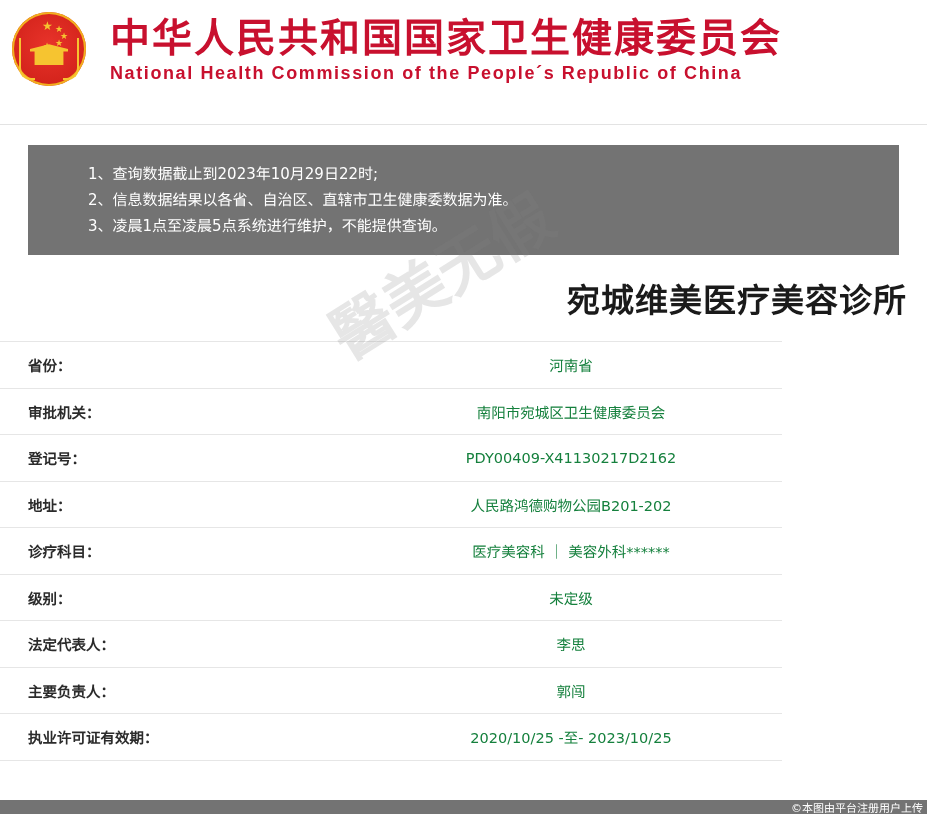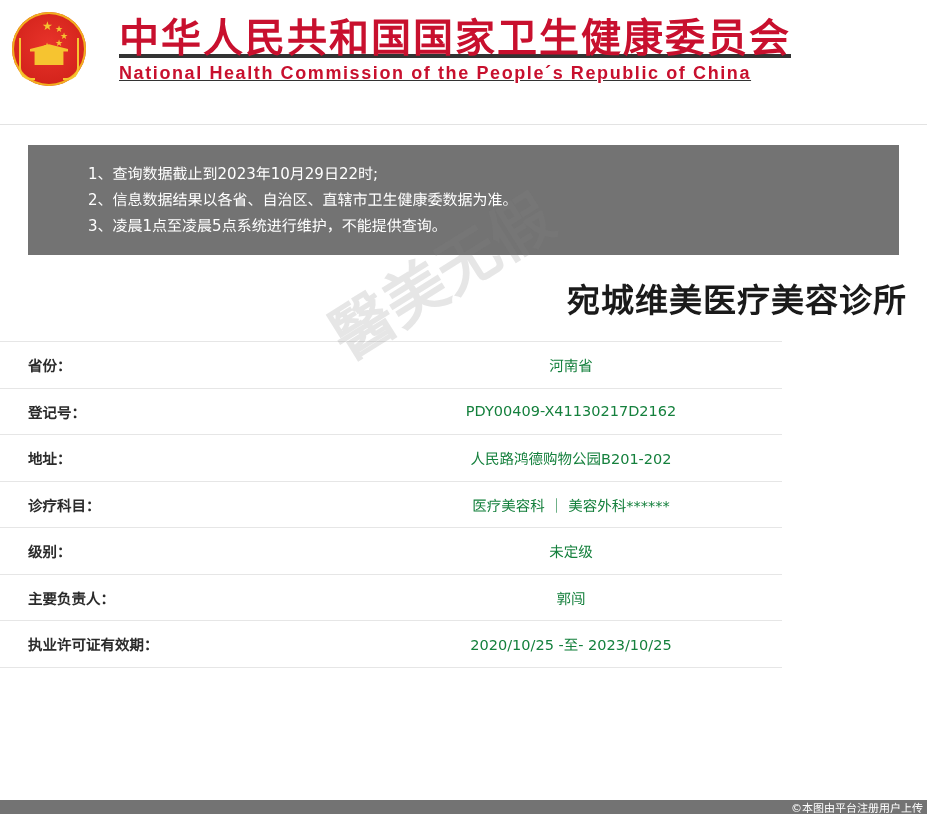--- a/index.html
+++ b/index.html
@@ -66,23 +66,22 @@
     width: 14px;
     height: 40px;
     border-left: 2px solid #f6c430;
     border-bottom: 2px solid #f6c430;
     border-radius: 0 0 0 12px;
   }
   .emblem .wheat-l { left: 7px; }
   .emblem .wheat-r { right: 7px; transform: scaleX(-1); }
 
   .header-text {
-    margin-left: 33px;
+    margin-left: 24px;
     flex: 1 1 auto;
-    text-decoration: underline;
   }
   .header-title-cn {
     color: #c8102e;
     font-size: 40px;
     font-weight: bold;
     letter-spacing: 2px;
     line-height: 46px;
     white-space: nowrap;
     font-family: "DejaVu Sans", "Liberation Sans", sans-serif;
   }
@@ -240,36 +239,44 @@
   <div class="inst-title">宛城维美医疗美容诊所</div>
 </div>
 
 <table class="info-table">
   <tbody>
     <tr>
       <td class="label">省份：</td>
       <td class="value">河南省</td>
     </tr>
     <tr>
+      <td class="label">审批机关：</td>
+      <td class="value">南阳市宛城区卫生健康委员会</td>
+    </tr>
+    <tr>
       <td class="label">登记号：</td>
       <td class="value">PDY00409-X41130217D2162</td>
     </tr>
     <tr>
       <td class="label">地址：</td>
       <td class="value">人民路鸿德购物公园B201-202</td>
     </tr>
     <tr>
       <td class="label">诊疗科目：</td>
       <td class="value">医疗美容科 ｜ 美容外科******</td>
     </tr>
     <tr>
       <td class="label">级别：</td>
       <td class="value">未定级</td>
     </tr>
     <tr>
+      <td class="label">法定代表人：</td>
+      <td class="value">李思</td>
+    </tr>
+    <tr>
       <td class="label">主要负责人：</td>
       <td class="value">郭闯</td>
     </tr>
     <tr>
       <td class="label">执业许可证有效期：</td>
       <td class="value">2020/10/25 -至- 2023/10/25</td>
     </tr>
   </tbody>
 </table>
 

